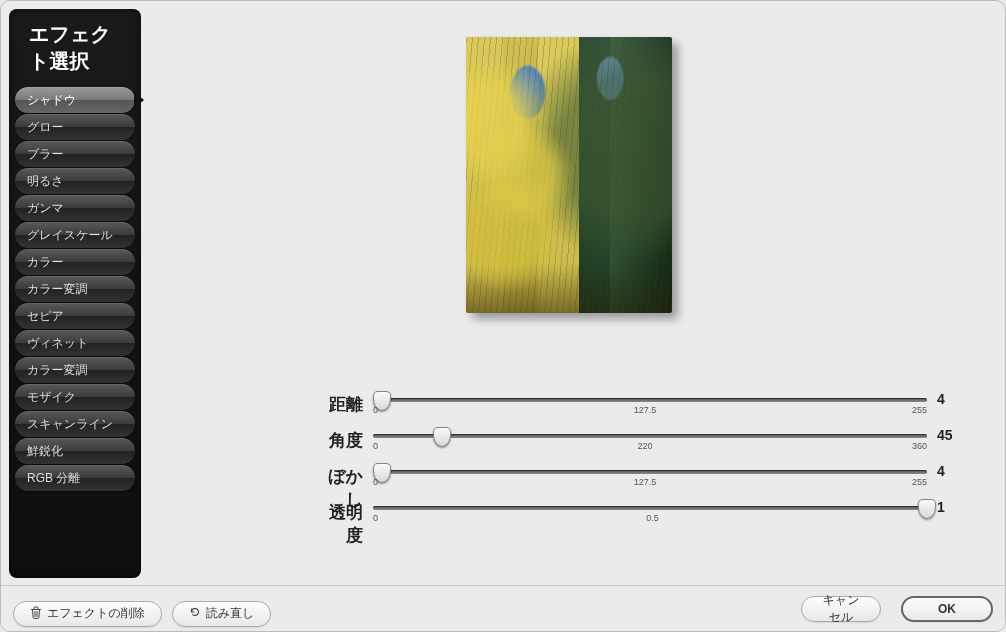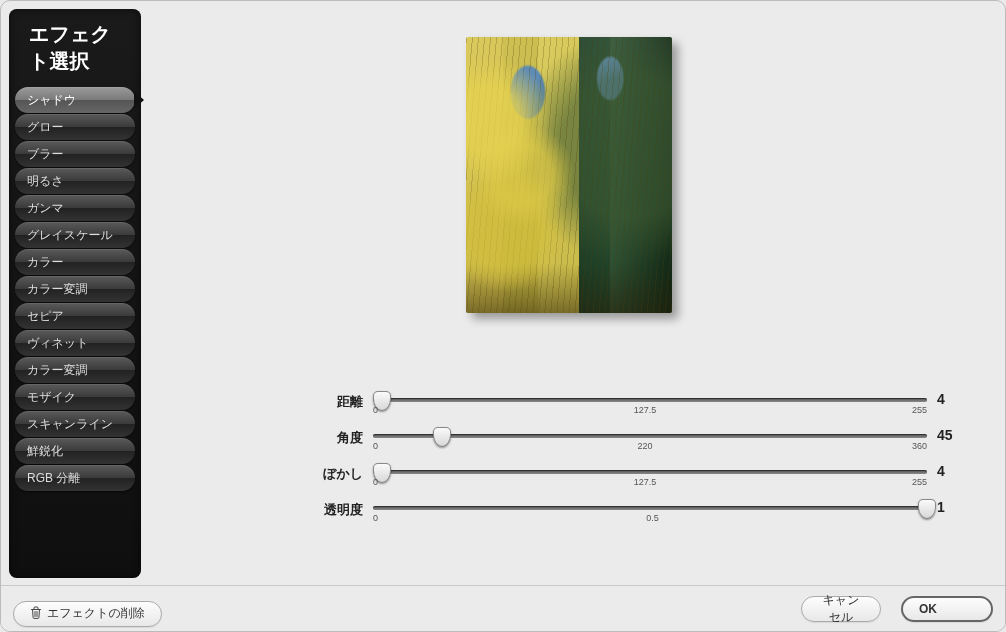--- a/index.html
+++ b/index.html
@@ -118,21 +118,21 @@
   }
   .slider-row {
     display: flex;
     align-items: center;
     height: 36px;
     position: relative;
   }
   .slider-label {
     width: 52px;
     text-align: right;
-    font-size: 13px;
+    font-size: 17px;
     font-weight: bold;
     color: #222;
     padding-right: 10px;
     align-self: flex-start;
     padding-top: 6px;
   }
   .slider-track-wrap {
     flex: 1;
     position: relative;
     height: 36px;
@@ -204,20 +204,21 @@
     color: #333;
     padding: 0 16px;
     cursor: pointer;
     display: inline-flex;
     align-items: center;
     gap: 5px;
     box-shadow: 0 1px 1px rgba(0,0,0,0.08);
   }
   .pill-btn.primary {
     width: 92px;
+    justify-content: center;
     font-weight: bold;
     border: 2px solid #666;
   }
   .pill-btn.cancel {
     width: 80px;
     justify-content: center;
   }
   .icon {
     display: inline-block;
   }
@@ -315,20 +316,28 @@
 <div class="footer">
   <div class="footer-left">
     <button class="pill-btn">
       <span class="icon">
         <svg width="12" height="13" viewBox="0 0 12 13">
             <path d="M1.5 3.5h9M4 3V2a1 1 0 0 1 1-1h2a1 1 0 0 1 1 1v1M2.5 3.5l.6 8a1 1 0 0 0 1 .9h3.8a1 1 0 0 0 1-.9l.6-8M5 5.5v5M7 5.5v5" fill="none" stroke="#444" stroke-width="1" stroke-linecap="round"></path>
           </svg>
       </span>
       <span>エフェクトの削除</span>
     </button>
+    <button class="pill-btn">
+      <span class="icon">
+        <svg width="12" height="12" viewBox="0 0 12 12">
+            <path d="M2.5 6a3.5 3.5 0 1 1 1.2 2.6M2.5 6V3.2M2.5 6h2.8" fill="none" stroke="#444" stroke-width="1.2" stroke-linecap="round" stroke-linejoin="round"></path>
+          </svg>
+      </span>
+      <span>読み直し</span>
+    </button>
   </div>
   <div class="footer-right">
     <button class="pill-btn cancel">
       <span>キャンセル</span>
     </button>
     <button class="pill-btn primary">
       <span>OK</span>
     </button>
   </div>
 </div>

